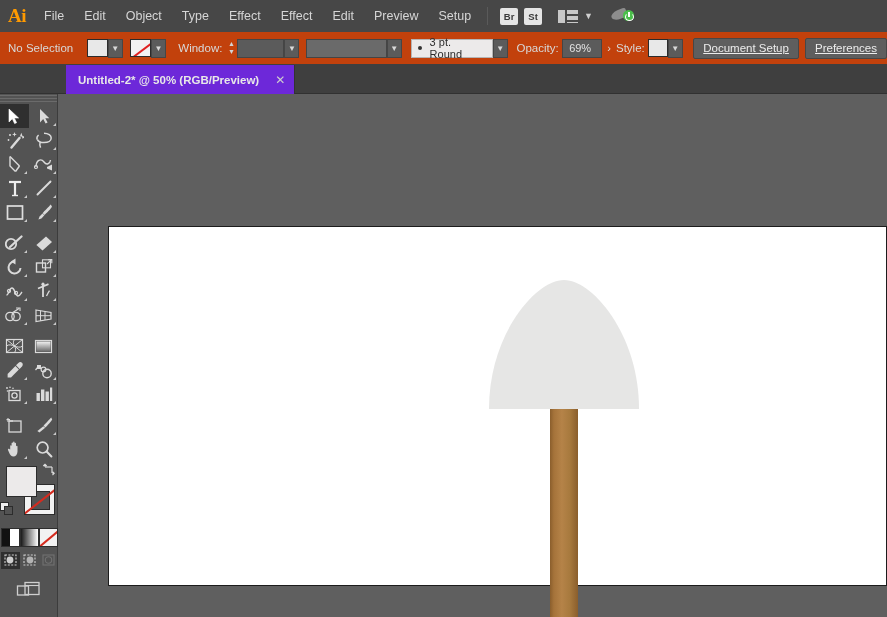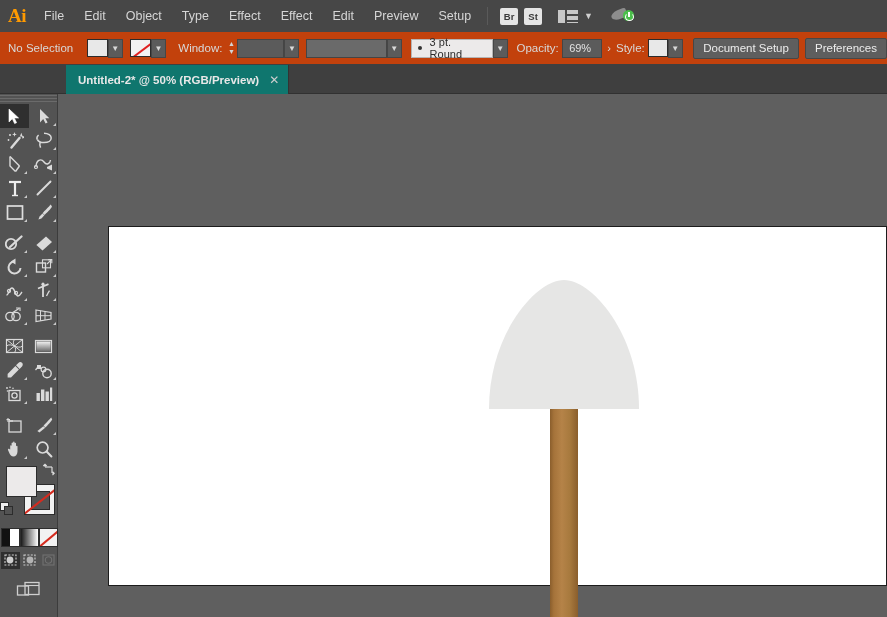--- a/index.html
+++ b/index.html
@@ -108,37 +108,37 @@
     font-size: 11px; color: #e2e2e2; cursor: text;
   }
   .field.light {
     background: #eceaea; color: #2d2d2d; border-color: #b5b5b5;
     justify-content: center;
   }
   .cbtn {
     height: 21px; padding: 0 9px; background: #5e5e5e;
     border: 1px solid #474747; border-radius: 2px;
     display: flex; align-items: center;
-    font-size: 11.5px; color: #ececec; cursor: pointer; white-space: nowrap;
+    font-size: 11.5px; color: #ececec; cursor: pointer; white-space: nowrap; text-decoration: underline;
   }
   .arrow-r { font-size: 11px; color: #ddd; padding: 0 5px; cursor: pointer; }
   .brushdot {
     width: 4px; height: 4px; border-radius: 50%; background: #333;
     margin-right: 8px; flex: none;
   }
 
   
   .tabbar {
     position: absolute; left: 0; top: 65px; width: 887px; height: 29px;
     background: #3f3f3f; border-bottom: 1px solid #313131;
   }
   .doctab {
     position: absolute; left: 66px; top: 0; height: 29px;
-    background: #0f766e; border-right: 1px solid #333;
-    display: flex; align-items: center; padding: 0 9px 0 12px; gap: 10px;
+    background: #6d28d9; border-right: 1px solid #333;
+    display: flex; align-items: center; padding: 0 9px 0 12px; gap: 16px;
     cursor: pointer;
   }
   .doctab .t { font-size: 11.5px; color: #e8e8e8; font-weight: bold; white-space: nowrap; }
   .doctab .x { font-size: 12px; color: #cfcfcf; cursor: pointer; }
 
   
   .toolbar {
     position: absolute; left: 0; top: 94px; width: 58px; height: 523px;
     background: #535353; border-right: 1px solid #3c3c3c;
   }

